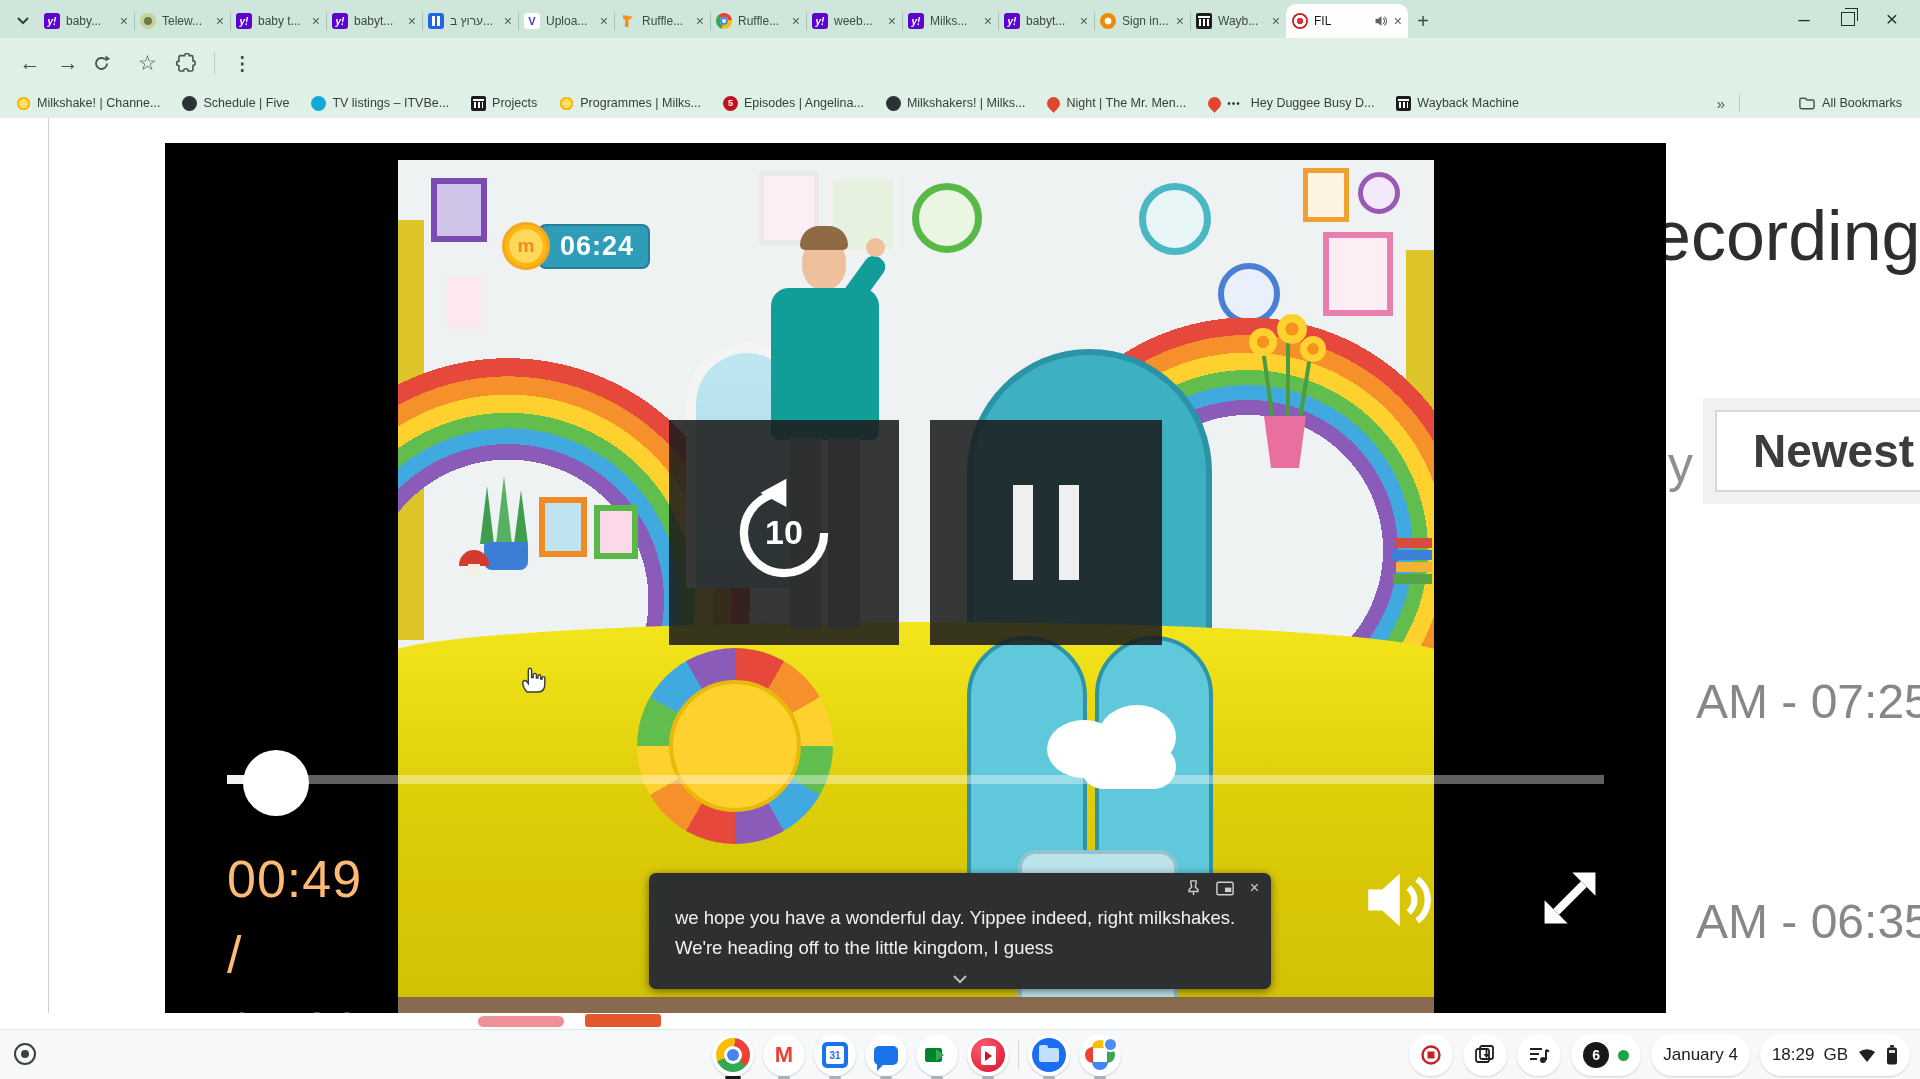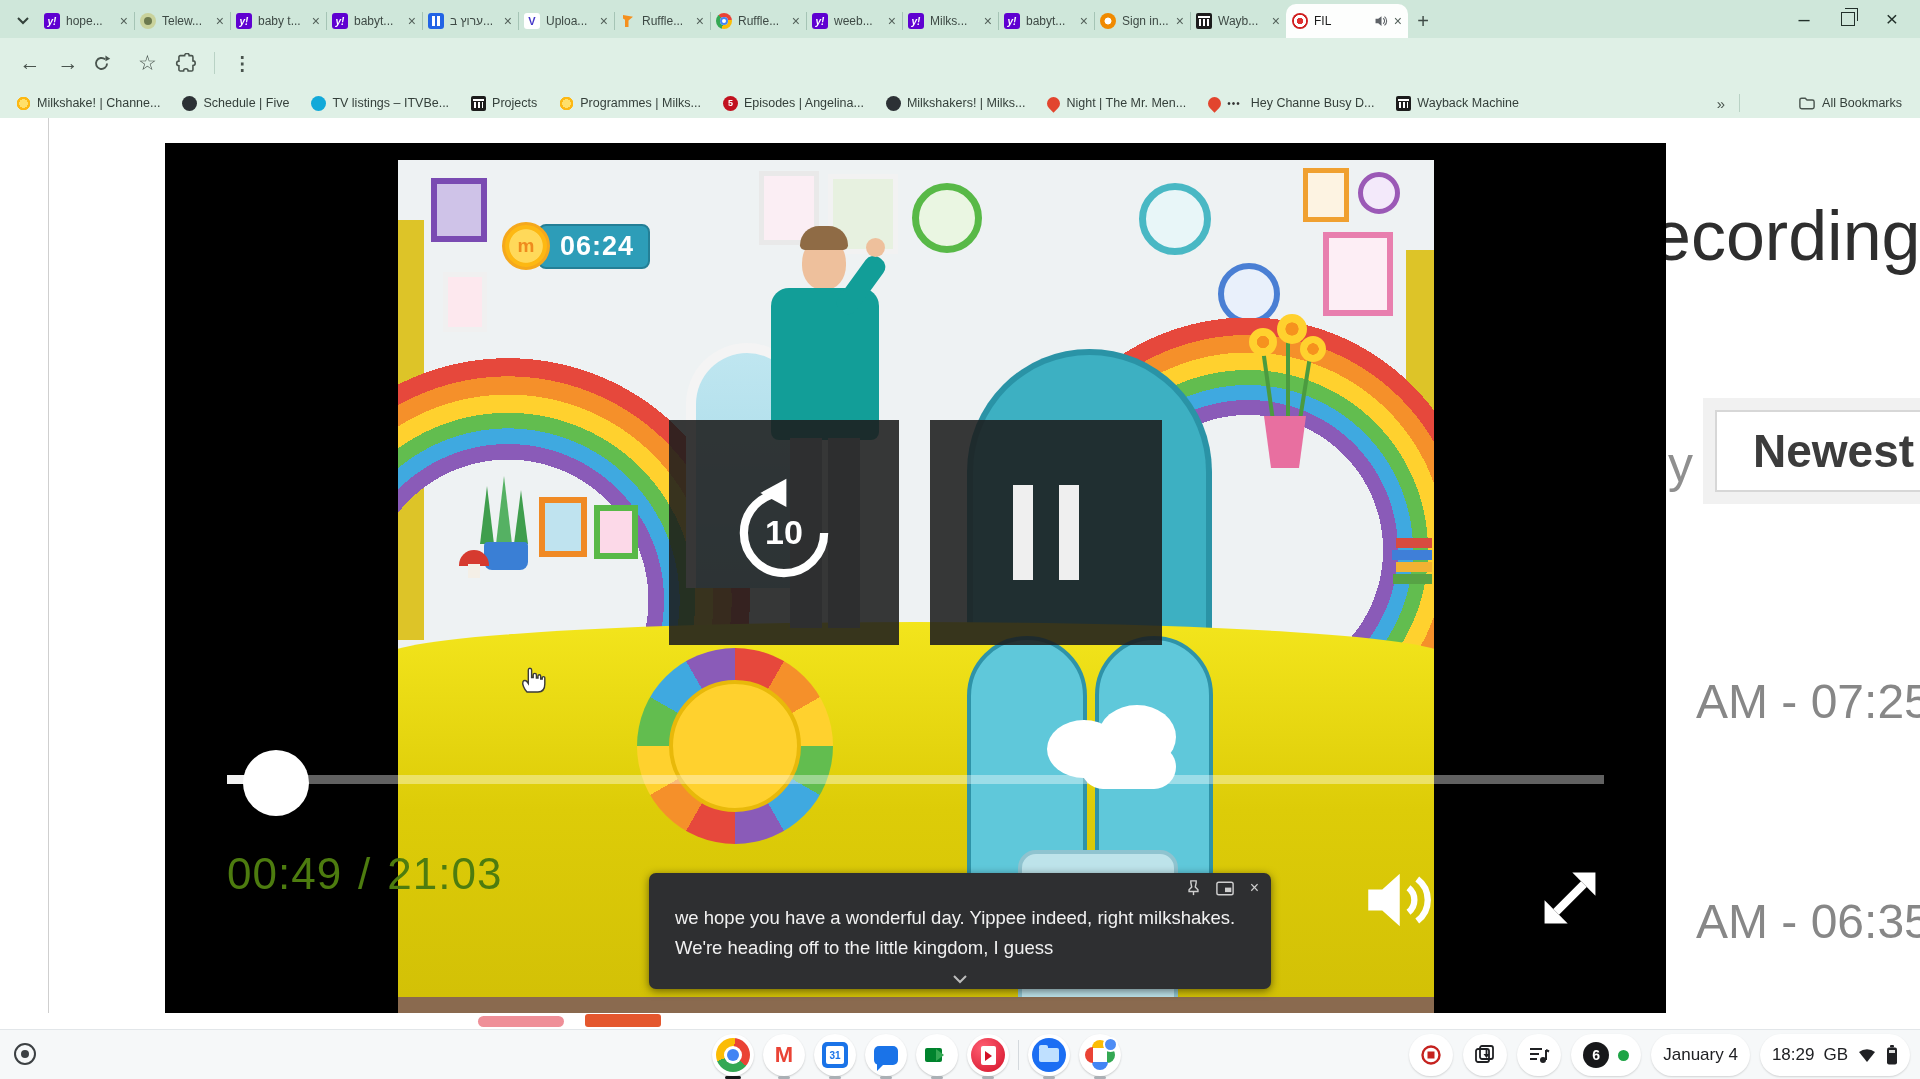--- a/index.html
+++ b/index.html
@@ -86,21 +86,21 @@
             border:3px solid #f5a81c;display:flex;align-items:center;justify-content:center;z-index:2;}
   .clocksun b{color:#ef8a1d;font-size:19px;}
   .clocktime{margin-left:-12px;background:#2d9db8;border-radius:8px;padding:5px 14px 5px 20px;
              color:#fff;font-size:27px;font-weight:700;letter-spacing:1px;border:2px solid #247f96;}
   
   .ovbox{position:absolute;width:230px;height:225px;background:rgba(28,28,28,.88);display:flex;align-items:center;justify-content:center;}
   .pausebar{width:20px;height:95px;background:#efefef;}
   .seekbase{position:absolute;left:62px;top:632px;width:1377px;height:9px;background:rgba(255,255,255,.38);}
   .seekplayed{position:absolute;left:62px;top:632px;width:50px;height:9px;background:rgba(255,255,255,.92);}
   .scrubber{position:absolute;left:78px;top:607px;width:66px;height:66px;border-radius:50%;background:#fff;}
-  .timetext{position:absolute;left:62px;top:706px;color:#4d7c0f;font-size:44px;display:flex;gap:16px;letter-spacing:1px;}
+  .timetext{position:absolute;left:62px;top:706px;color:#fdba74;font-size:52px;display:flex;gap:16px;letter-spacing:1px;flex-direction:column;}
   .captions{position:absolute;left:484px;top:730px;width:622px;height:116px;background:#2e2f31;border-radius:7px;
             box-shadow:0 2px 8px rgba(0,0,0,.5);color:#f1f1f1;}
   .capline{position:absolute;left:26px;white-space:nowrap;font-size:18.5px;}
   .capicons{position:absolute;right:12px;top:7px;display:flex;gap:16px;align-items:center;color:#cfcfcf;}
   .capclose{font-size:16px;color:#cfcfcf;line-height:1;}
   
   .shelf{position:absolute;left:0;top:1029px;width:1920px;height:50px;background:#f6f8f9;border-top:1px solid #e2e6e9;
          box-sizing:border-box;z-index:30;}
   .launcher{position:absolute;left:14px;top:13px;width:22px;height:22px;border-radius:50%;border:2.5px solid #3c4043;box-sizing:border-box;}
   .launcher:after{content:"";position:absolute;left:4.5px;top:4.5px;width:8px;height:8px;border-radius:50%;background:#3c4043;}
@@ -145,21 +145,21 @@
 <div class="tabstrip">
   <div class="tabsearch">
     <svg width="12" height="8" viewBox="0 0 12 8">
         <polyline points="1,1 6,6 11,1" fill="none" stroke="#33413a" stroke-width="2"></polyline>
       </svg>
   </div>
   <div class="tab">
       <span class="fav yahoo">
         <b>y!</b>
       </span>
-      <span class="ttl">hope...</span>
+      <span class="ttl">baby...</span>
       <span class="tclose">×</span>
     </div>
   <div class="tab">
       <span class="fav telew"></span>
       <span class="ttl">Telew...</span>
       <span class="tclose">×</span>
     </div>
   <div class="tab">
       <span class="fav yahoo">
         <b>y!</b>
@@ -294,21 +294,21 @@
       <span class="bi dark"></span>
       <span class="lbl">Milkshakers! | Milks...</span>
     </div>
   <div class="bmk">
       <span class="bi flame"></span>
       <span class="lbl">Night | The Mr. Men...</span>
     </div>
   <div class="bmk">
       <span class="bi flame"></span>
       <span class="dots3">•••</span>
-      <span class="lbl">Hey Channe Busy D...</span>
+      <span class="lbl">Hey Duggee Busy D...</span>
     </div>
   <div class="bmk">
       <span class="bi sq fav archv"></span>
       <span class="lbl">Wayback Machine</span>
     </div>
   <div style="position:absolute;right:180px;display:flex;align-items:center;gap:14px;">
     <span style="font-size:15px;color:#49544e;">»</span>
     <span style="width:1px;height:18px;background:#b9d2c5;display:block;"></span>
   </div>
   <div style="position:absolute;right:18px;display:flex;align-items:center;gap:7px;">

